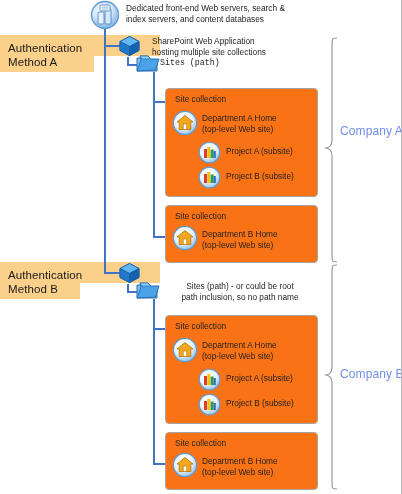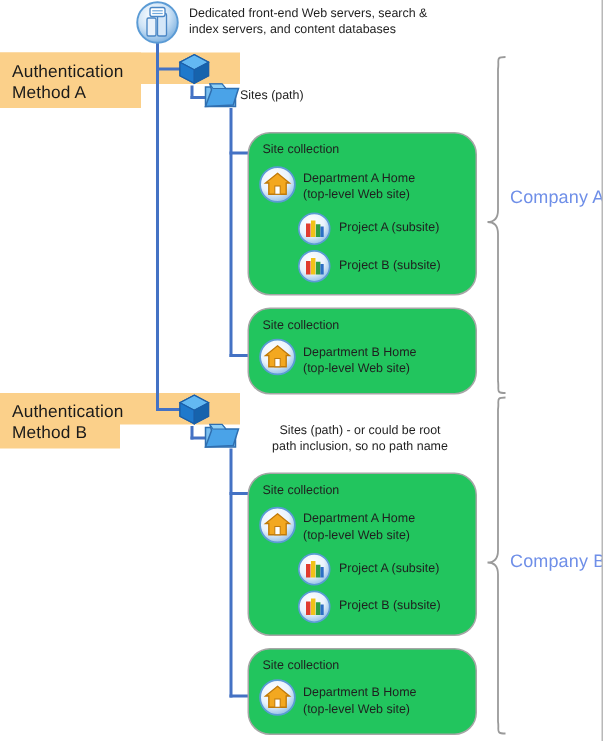--- a/index.html
+++ b/index.html
@@ -54,22 +54,22 @@
     font-size: 8.3px;
     line-height: 10.5px;
     color: #1f1f1f;
     white-space: pre-line;
     z-index: 4;
   }
   
   .sitecoll {
     position: absolute;
     border: 1px solid #a6a6a6;
-    border-radius: 15px;
-    background: #22c55e;
+    border-radius: 4px;
+    background: #f97316;
     box-sizing: border-box;
     z-index: 4;
   }
   .sitecoll .sc-title {
     position: absolute;
     left: 9px;
     top: 5px;
     font-size: 8.3px;
     color: #1f1f1f;
   }
@@ -151,32 +151,34 @@
 index servers, and content databases</div>
 
   <div class="icon" style="left:118px; top:35px;">
     <svg width="23" height="22" viewBox="0 0 23 22">
       <polygon points="11.5,1.5 21,6.5 21,15.5 11.5,20.5 2,15.5 2,6.5" fill="#2e8fe0" stroke="#1c5fa8" stroke-width="1"></polygon>
       <polygon points="11.5,1.5 21,6.5 11.5,11.5 2,6.5" fill="#63b8f2" stroke="#1c5fa8" stroke-width="0.8"></polygon>
       <polygon points="2,6.5 11.5,11.5 11.5,20.5 2,15.5" fill="#1f79cc" stroke="#1c5fa8" stroke-width="0.8"></polygon>
       <polygon points="21,6.5 21,15.5 11.5,20.5 11.5,11.5" fill="#1663ad" stroke="#1c5fa8" stroke-width="0.8"></polygon>
     </svg>
   </div>
+  <div class="note" style="left:152px; top:36px; width:230px;">SharePoint Web Application
+hosting multiple site collections</div>
 
   <div class="line v" style="left:127px; top:57px; height:9px;"></div>
   <div class="line h" style="left:127px; top:64px; width:12px;"></div>
 
   <div class="icon" style="left:134px; top:52px;">
     <svg width="26" height="22" viewBox="0 0 26 22">
       <polygon points="3,6 11,6 13.5,9 23,9 23,19 3,19" fill="#7cc0f0" stroke="#2f6fb0" stroke-width="1"></polygon>
       <polygon points="6,4 14,4 16.5,7 25,7 21.5,18 3,19 7,8" fill="#4aa3e8" stroke="#2f6fb0" stroke-width="1"></polygon>
       <polygon points="6,4 14,4 16.5,7 8,7" fill="#8fd0f7" stroke="#2f6fb0" stroke-width="0.7"></polygon>
     </svg>
   </div>
-  <div class="note" style="left:160px; top:58px; width:130px;">Sites (path)</div>
+  <div class="note" style="left:160px; top:58px; width:130px;font-family:Liberation Mono, monospace;">Sites (path)</div>
 
   <div class="line v" style="left:153px; top:72px; height:166px;"></div>
   <div class="line h" style="left:153px; top:101px; width:13px;"></div>
   <div class="line h" style="left:153px; top:236px; width:13px;"></div>
 
   <div class="sitecoll" style="left:165px; top:88px; width:153px; height:109px;">
     <div class="sc-title">Site collection</div>
   </div>
 
   <div class="icon" style="left:172px; top:110px;">

